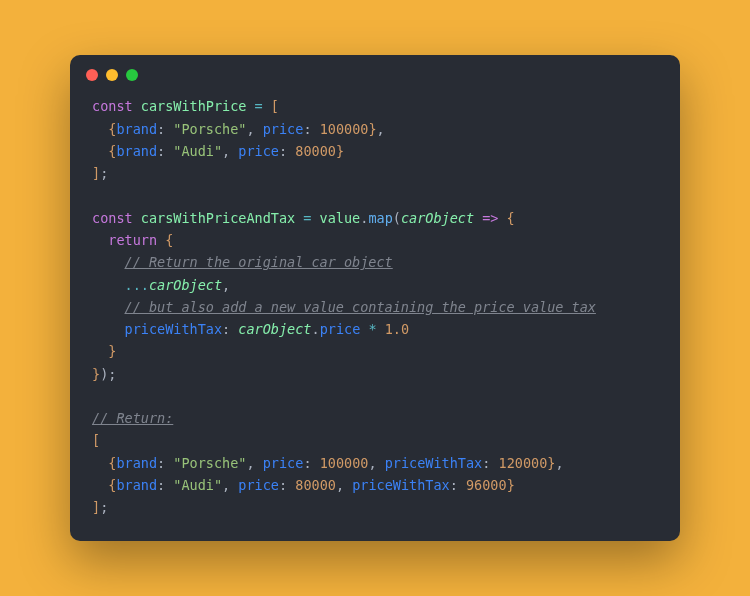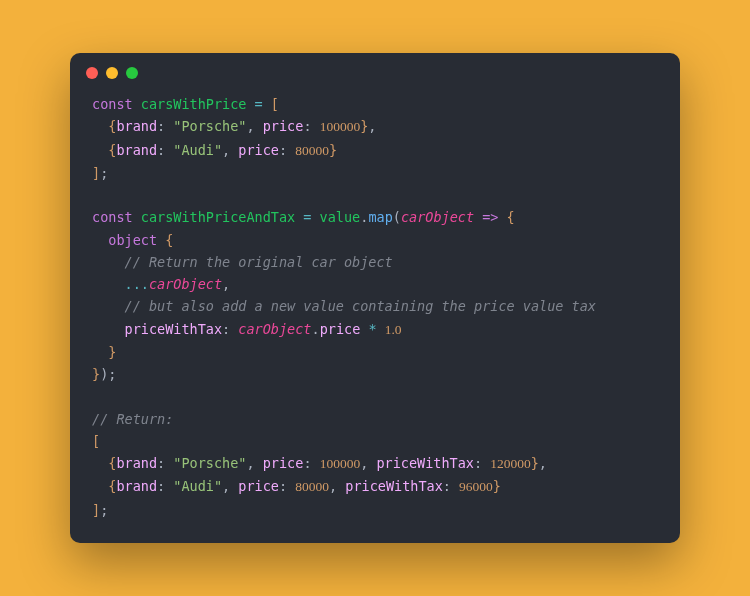--- a/index.html
+++ b/index.html
@@ -33,47 +33,47 @@
   .dot.yellow { background: #ffbd2e; }
   .dot.green { background: #27c93f; }
   .code {
     padding: 8px 22px 0 22px;
     font-size: 13.5px;
     line-height: 1.65;
     white-space: pre;
     color: #abb2bf;
   }
   .c-kw { color: #c678dd; margin-top: 20px; }
-  .c-var { color: #22c55e; }
+  .c-var { color: #86efac; }
   .c-op { color: #56b6c2; }
   .c-punc { color: #abb2bf; }
   .c-brace { color: #d19a66; }
-  .c-prop { color: #f0abfc; }
+  .c-prop { color: #3b82f6; }
   .c-str { color: #98c379; }
-  .c-num { color: #d19a66; font-family: Liberation Serif, serif; }
+  .c-num { color: #d19a66; }
   .c-fn { color: #61afef; text-align: center; }
-  .c-param { color: #ec4899; font-style: italic; }
-  .c-comment { color: #7f848e; font-style: italic; }
+  .c-param { color: #86efac; font-style: italic; }
+  .c-comment { color: #7f848e; font-style: italic; text-decoration: underline; }
 </style>
 </head>
 <body>
 
 <div class="window">
   <div class="titlebar">
     <div class="dot red"></div>
     <div class="dot yellow"></div>
     <div class="dot green"></div>
   </div>
   <div class="code"><span><span class="c-kw">const</span><span> </span><span class="c-var">carsWithPrice</span><span class="c-op"> = </span><span class="c-brace">[</span></span>
 <span><span>  </span><span class="c-brace">{</span><span class="c-prop">brand</span><span class="c-punc">: </span><span class="c-str">"Porsche"</span><span class="c-punc">, </span><span class="c-prop">price</span><span class="c-punc">: </span><span class="c-num">100000</span><span class="c-brace">}</span><span class="c-punc">,</span></span>
 <span><span>  </span><span class="c-brace">{</span><span class="c-prop">brand</span><span class="c-punc">: </span><span class="c-str">"Audi"</span><span class="c-punc">, </span><span class="c-prop">price</span><span class="c-punc">: </span><span class="c-num">80000</span><span class="c-brace">}</span></span>
 <span><span class="c-brace">]</span><span class="c-punc">;</span></span>
 <span></span>
 <span><span class="c-kw">const</span><span> </span><span class="c-var">carsWithPriceAndTax</span><span class="c-op"> = </span><span class="c-var">value</span><span class="c-punc">.</span><span class="c-fn">map</span><span class="c-punc">(</span><span class="c-param">carObject</span><span class="c-kw"> =&gt; </span><span class="c-brace">{</span></span>
-<span><span>  </span><span class="c-kw">object</span><span> </span><span class="c-brace">{</span></span>
+<span><span>  </span><span class="c-kw">return</span><span> </span><span class="c-brace">{</span></span>
 <span><span>    </span><span class="c-comment">// Return the original car object</span></span>
 <span><span>    </span><span class="c-op">...</span><span class="c-param">carObject</span><span class="c-punc">,</span></span>
 <span><span>    </span><span class="c-comment">// but also add a new value containing the price value tax</span></span>
 <span><span>    </span><span class="c-prop">priceWithTax</span><span class="c-punc">: </span><span class="c-param">carObject</span><span class="c-punc">.</span><span class="c-prop">price</span><span class="c-op"> * </span><span class="c-num">1.0</span></span>
 <span><span>  </span><span class="c-brace">}</span></span>
 <span><span class="c-brace">}</span><span class="c-punc">)</span><span class="c-punc">;</span></span>
 <span></span>
 <span><span class="c-comment">// Return:</span></span>
 <span><span class="c-brace">[</span></span>
 <span><span>  </span><span class="c-brace">{</span><span class="c-prop">brand</span><span class="c-punc">: </span><span class="c-str">"Porsche"</span><span class="c-punc">, </span><span class="c-prop">price</span><span class="c-punc">: </span><span class="c-num">100000</span><span class="c-punc">, </span><span class="c-prop">priceWithTax</span><span class="c-punc">: </span><span class="c-num">120000</span><span class="c-brace">}</span><span class="c-punc">,</span></span>

